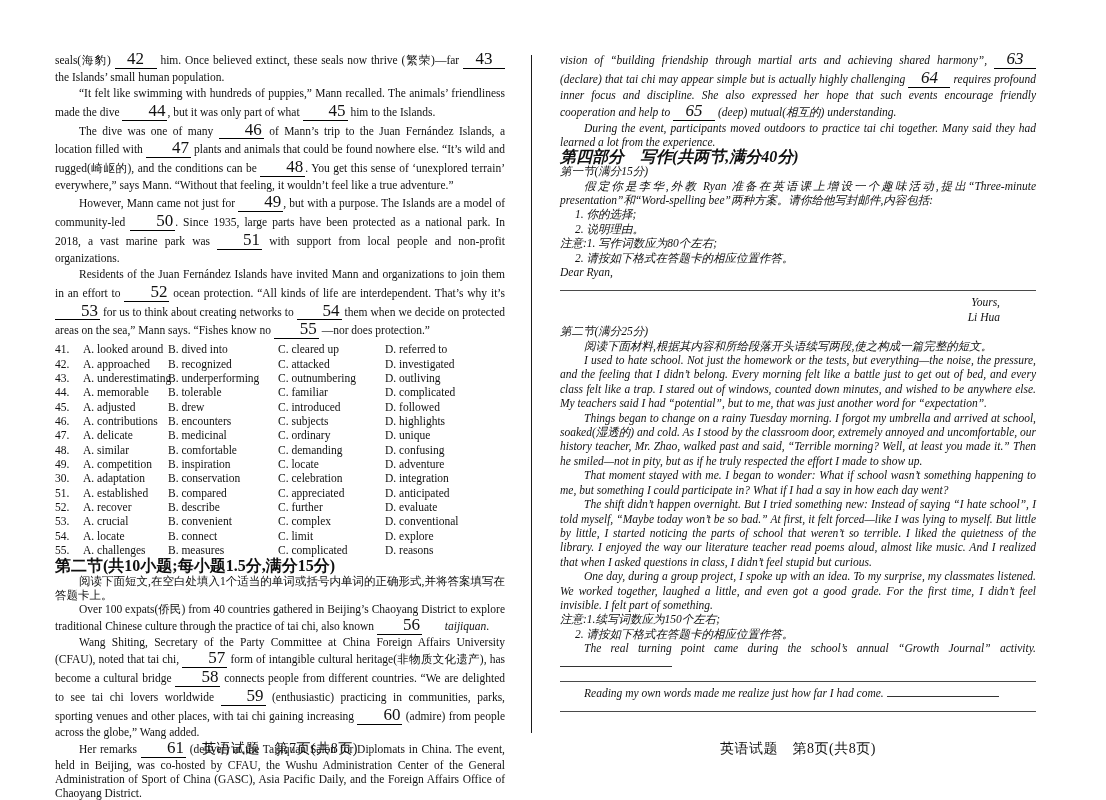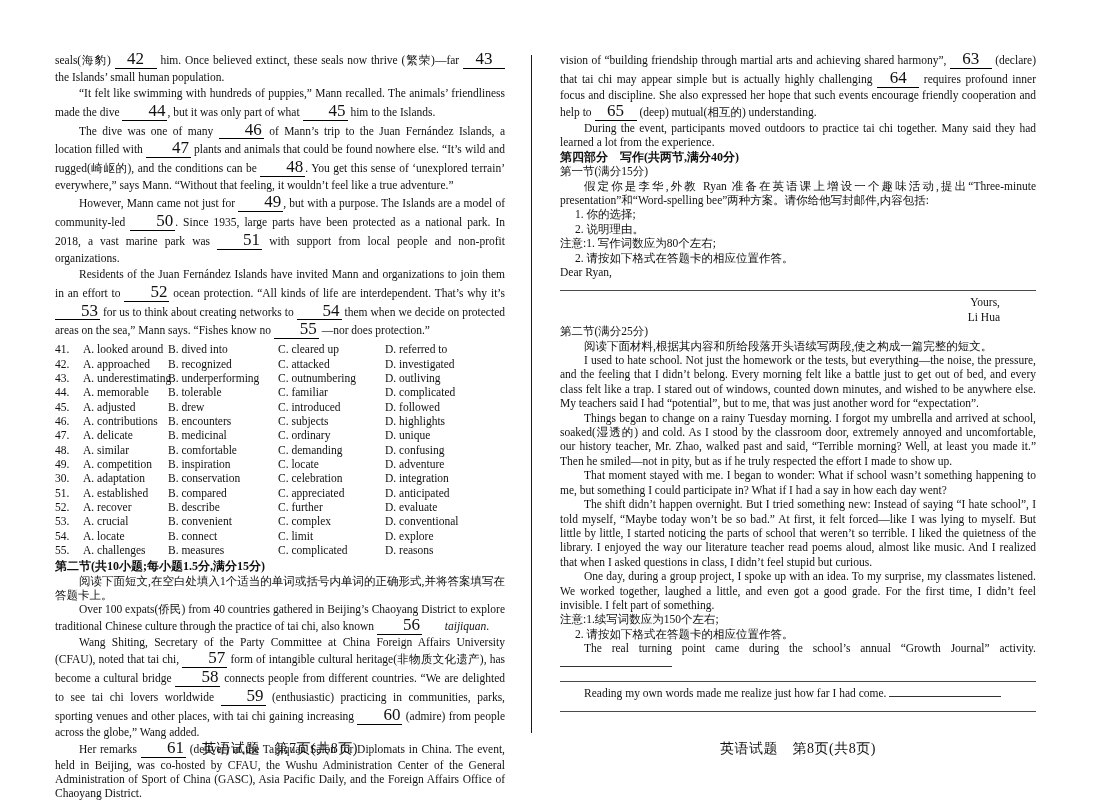--- a/index.html
+++ b/index.html
@@ -5,28 +5,28 @@
   *{box-sizing:border-box;}
   html,body{margin:0;padding:0;}
   body{
     width:1106px;height:800px;position:relative;overflow:hidden;
     background:#ffffff;color:#101010;
     font-family:"Liberation Serif","DejaVu Serif",serif;
     -webkit-font-smoothing:antialiased;
   }
   .col{position:absolute;top:50px;}
   #col-left{left:55px;width:450px;}
-  #col-right{left:560px;width:476px;}
+  #col-right{left:560px;width:476px;font-style:italic;}
   .para{margin:0;text-align:justify;font-size:11.5px;line-height:15.2px;}
   .loose .para{line-height:16.4px;}
   .tight .para{line-height:14.2px;}
   #col-right .para{line-height:14.4px;}
   .ind{text-indent:24px;}
   .ind2{text-indent:15px;}
-  .bold{font-weight:bold;font-size:12px;}
+  .bold{font-weight:bold;font-size:16px;}
   .right{text-align:right;padding-right:36px;}
   .blank{
     display:inline-block;min-width:42px;text-align:center;
     border-bottom:1px solid #000;line-height:1.05;padding:0 2px;
     font-size:17px;
   }
   .uline{display:inline-block;width:112px;height:.85em;border-bottom:1px solid #333;}
   .wrule{height:12px;border-bottom:1.2px solid #4a4a4a;margin-bottom:4px;}
   .opts{margin:3px 0 2px;}
   .opt-row{display:grid;grid-template-columns:28px 85px 110px 107px auto;line-height:14.35px;font-size:11.5px;}

